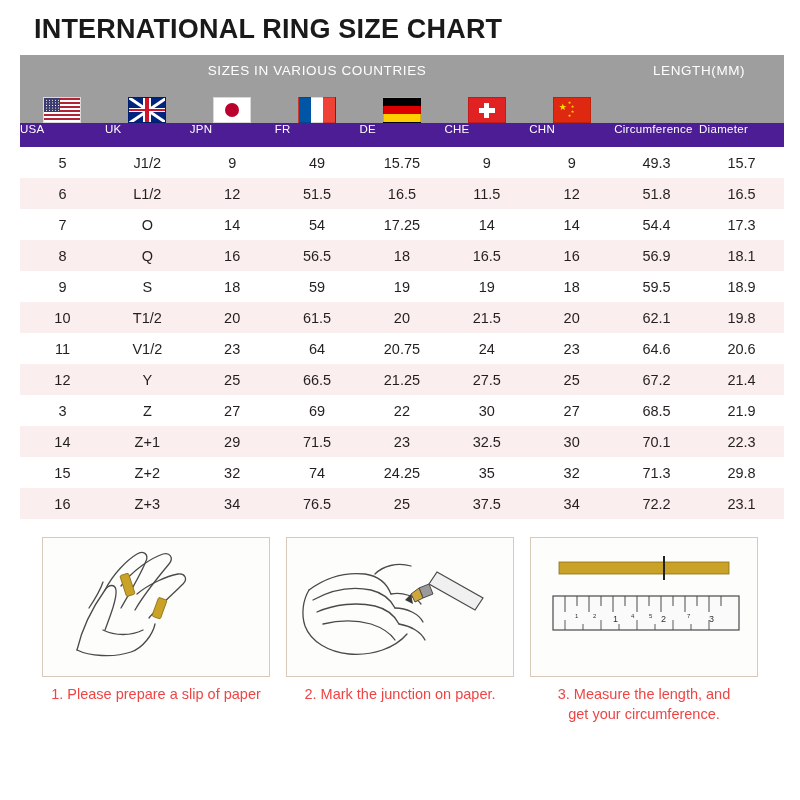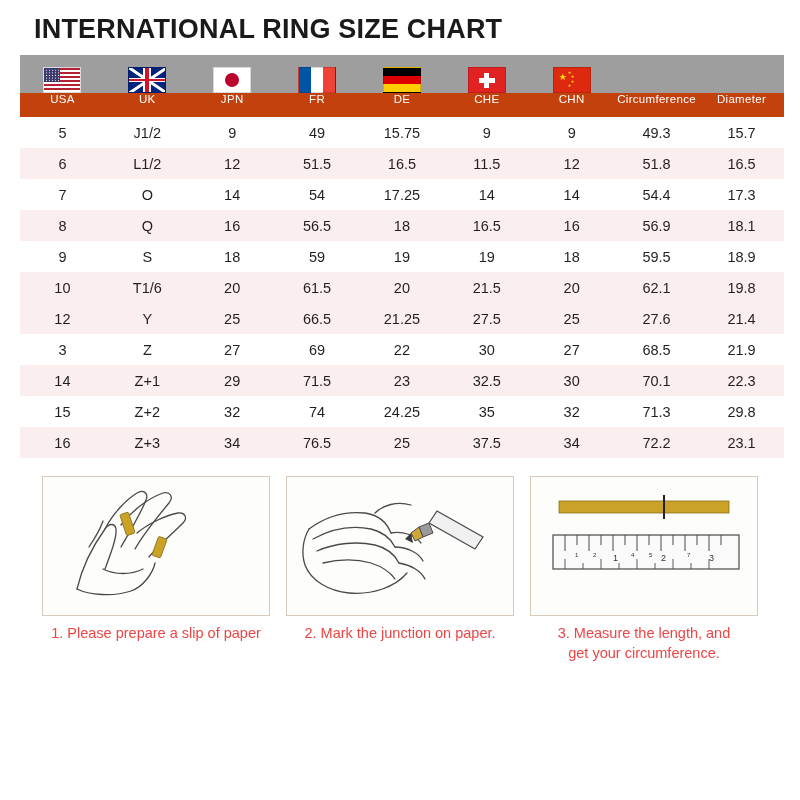--- a/index.html
+++ b/index.html
@@ -49,24 +49,24 @@
   }
   .grp-head.last { border-right: none; }
   .flag-row td {
     background: #9e9e9e;
     text-align: center;
     vertical-align: bottom;
     padding-top: 6px;
     height: 38px;
   }
   .lab-row td {
-    background: #c2410c;
+    background: #4c1d95;
     color: #ffffff;
     font-size: 11.5px;
-    text-align: center;
+    text-align: left;
     height: 24px;
     vertical-align: top;
     padding-bottom: 6px;
     letter-spacing: 0.3px;
   }
   .flag {
     width: 38px;
     height: 26px;
     display: inline-block;
     position: relative;
@@ -193,20 +193,24 @@
 </style>
 </head>
 <body>
 
 <div class="page">
 
   <div class="title">INTERNATIONAL RING SIZE CHART</div>
 
   <table class="ring">
     <thead>
+      <tr>
+        <th class="grp-head" colspan="7">SIZES IN VARIOUS COUNTRIES</th>
+        <th class="grp-head last" colspan="2">LENGTH(MM)</th>
+      </tr>
       <tr class="flag-row">
         <td>
           <span class="flag flag-usa">
             <span class="stripes"></span><span class="canton"></span>
           </span>
         </td>
         <td>
           <span class="flag flag-uk">
             <span class="diag">
                 <i class="d1"></i>
@@ -303,38 +307,49 @@
           <td>18</td>
           <td>59</td>
           <td>19</td>
           <td>19</td>
           <td>18</td>
           <td>59.5</td>
           <td>18.9</td>
         </tr>
         <tr class="data-row even">
           <td>10</td>
-          <td>T1/6</td>
+          <td>T1/2</td>
           <td>20</td>
           <td>61.5</td>
           <td>20</td>
           <td>21.5</td>
           <td>20</td>
           <td>62.1</td>
           <td>19.8</td>
+        </tr>
+        <tr class="data-row odd">
+          <td>11</td>
+          <td>V1/2</td>
+          <td>23</td>
+          <td>64</td>
+          <td>20.75</td>
+          <td>24</td>
+          <td>23</td>
+          <td>64.6</td>
+          <td>20.6</td>
         </tr>
         <tr class="data-row even">
           <td>12</td>
           <td>Y</td>
           <td>25</td>
           <td>66.5</td>
           <td>21.25</td>
           <td>27.5</td>
           <td>25</td>
-          <td>27.6</td>
+          <td>67.2</td>
           <td>21.4</td>
         </tr>
         <tr class="data-row odd">
           <td>3</td>
           <td>Z</td>
           <td>27</td>
           <td>69</td>
           <td>22</td>
           <td>30</td>
           <td>27</td>

